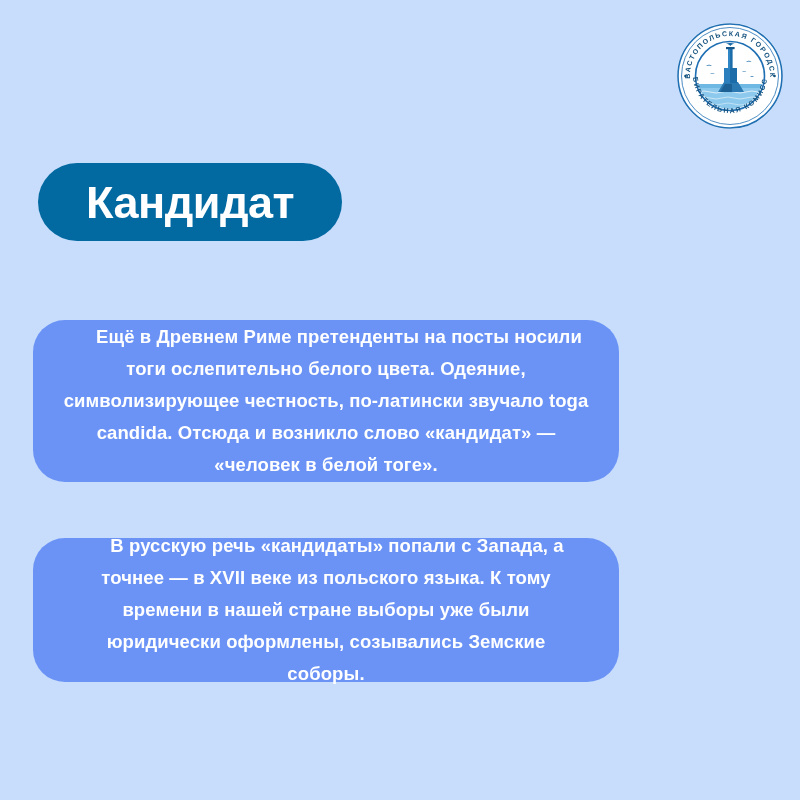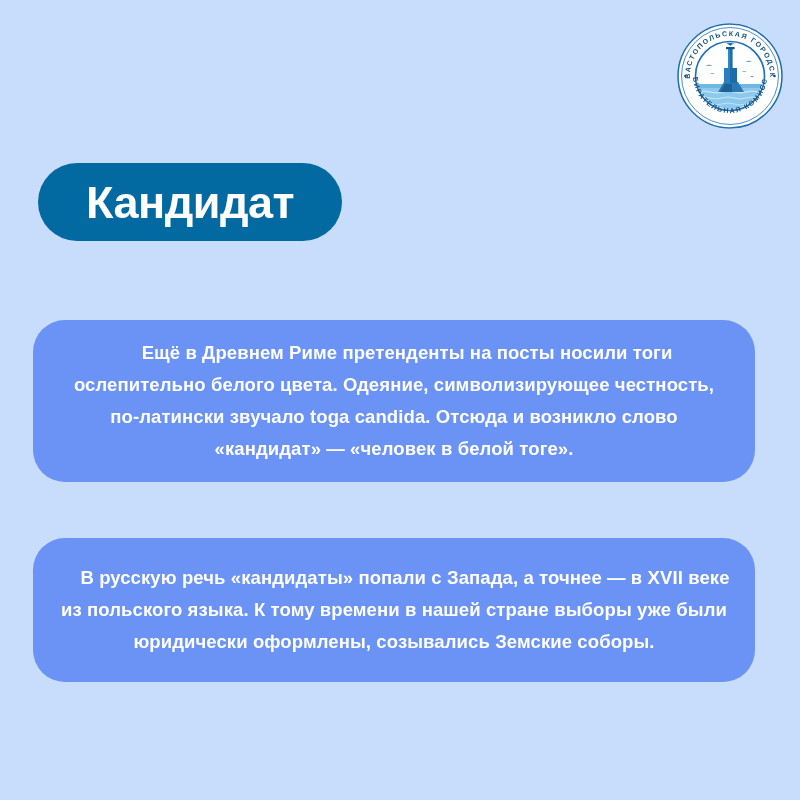--- a/index.html
+++ b/index.html
@@ -54,36 +54,36 @@
     font-weight: bold;
     letter-spacing: -0.5px;
     line-height: 1;
     white-space: nowrap;
   }
 
   
   .card {
     position: absolute;
     left: 33px;
-    width: 722px;
+    width: 586px;
     background: #6b93f6;
     border-radius: 32px;
     box-sizing: border-box;
     display: flex;
     align-items: center;
   }
   .card-1 {
     top: 320px;
     height: 162px;
     padding: 0 28px;
   }
   .card-2 {
     top: 538px;
     height: 144px;
-    padding: 0 20px;
+    padding: 0 36px;
   }
   .card p {
     margin: 0;
     color: #ffffff;
     font-size: 18.5px;
     font-weight: bold;
     line-height: 32px;
     text-align: center;
     text-indent: 26px;
     letter-spacing: 0.1px;

